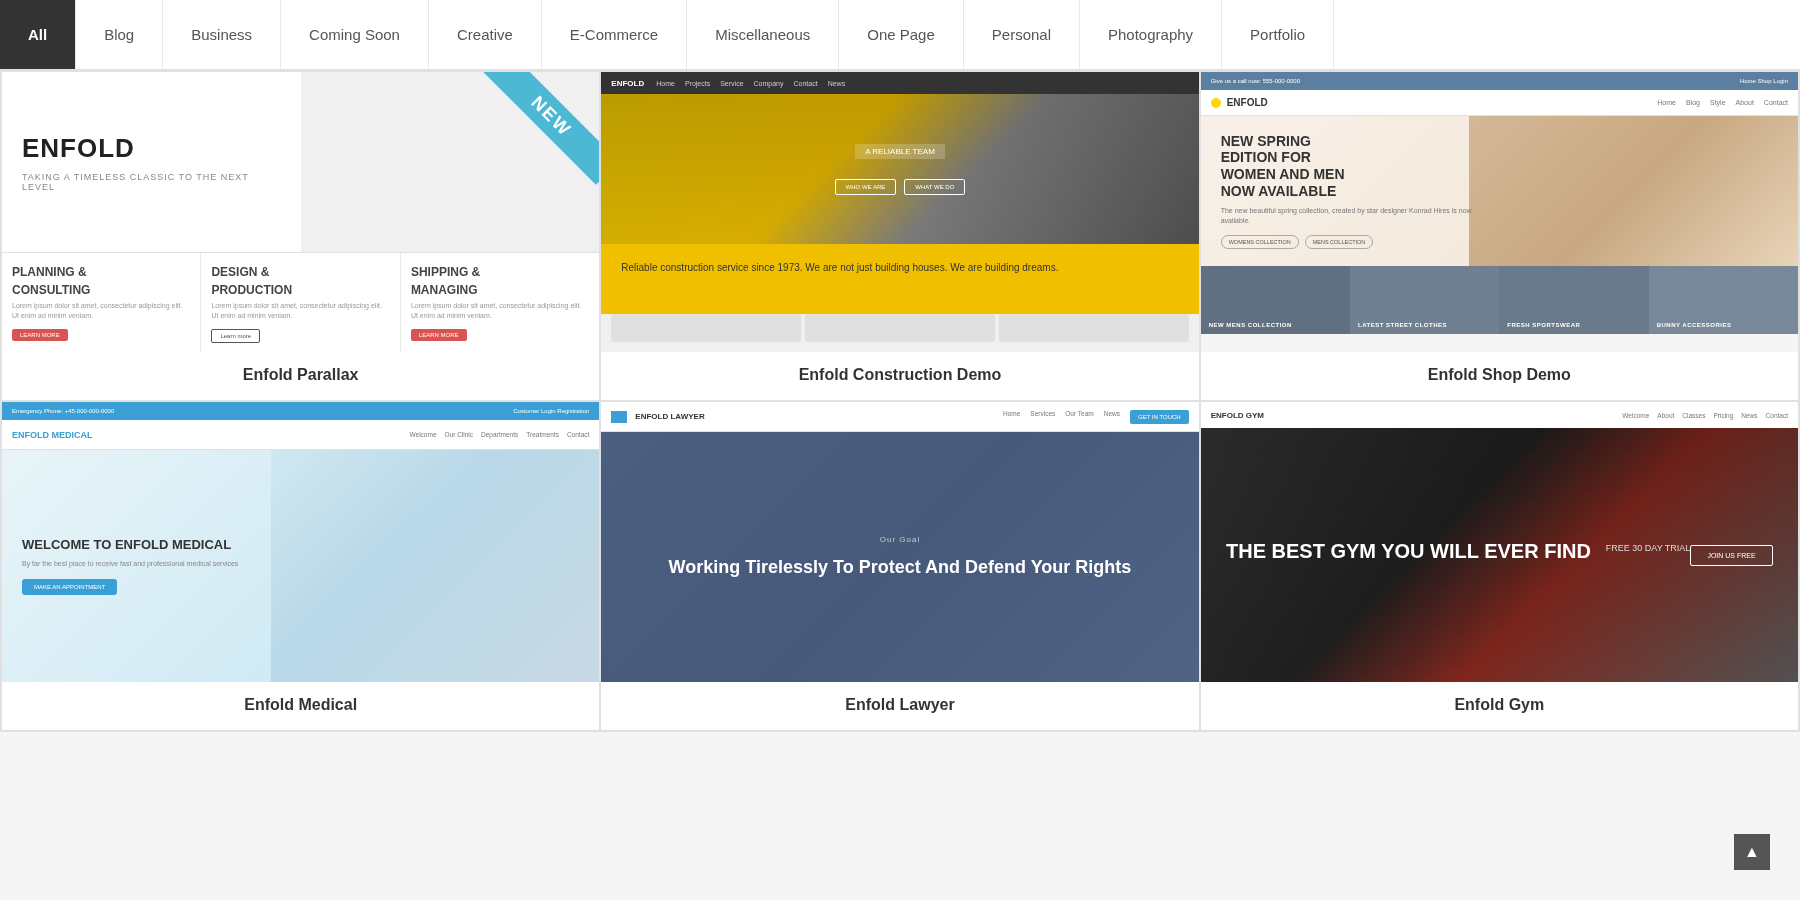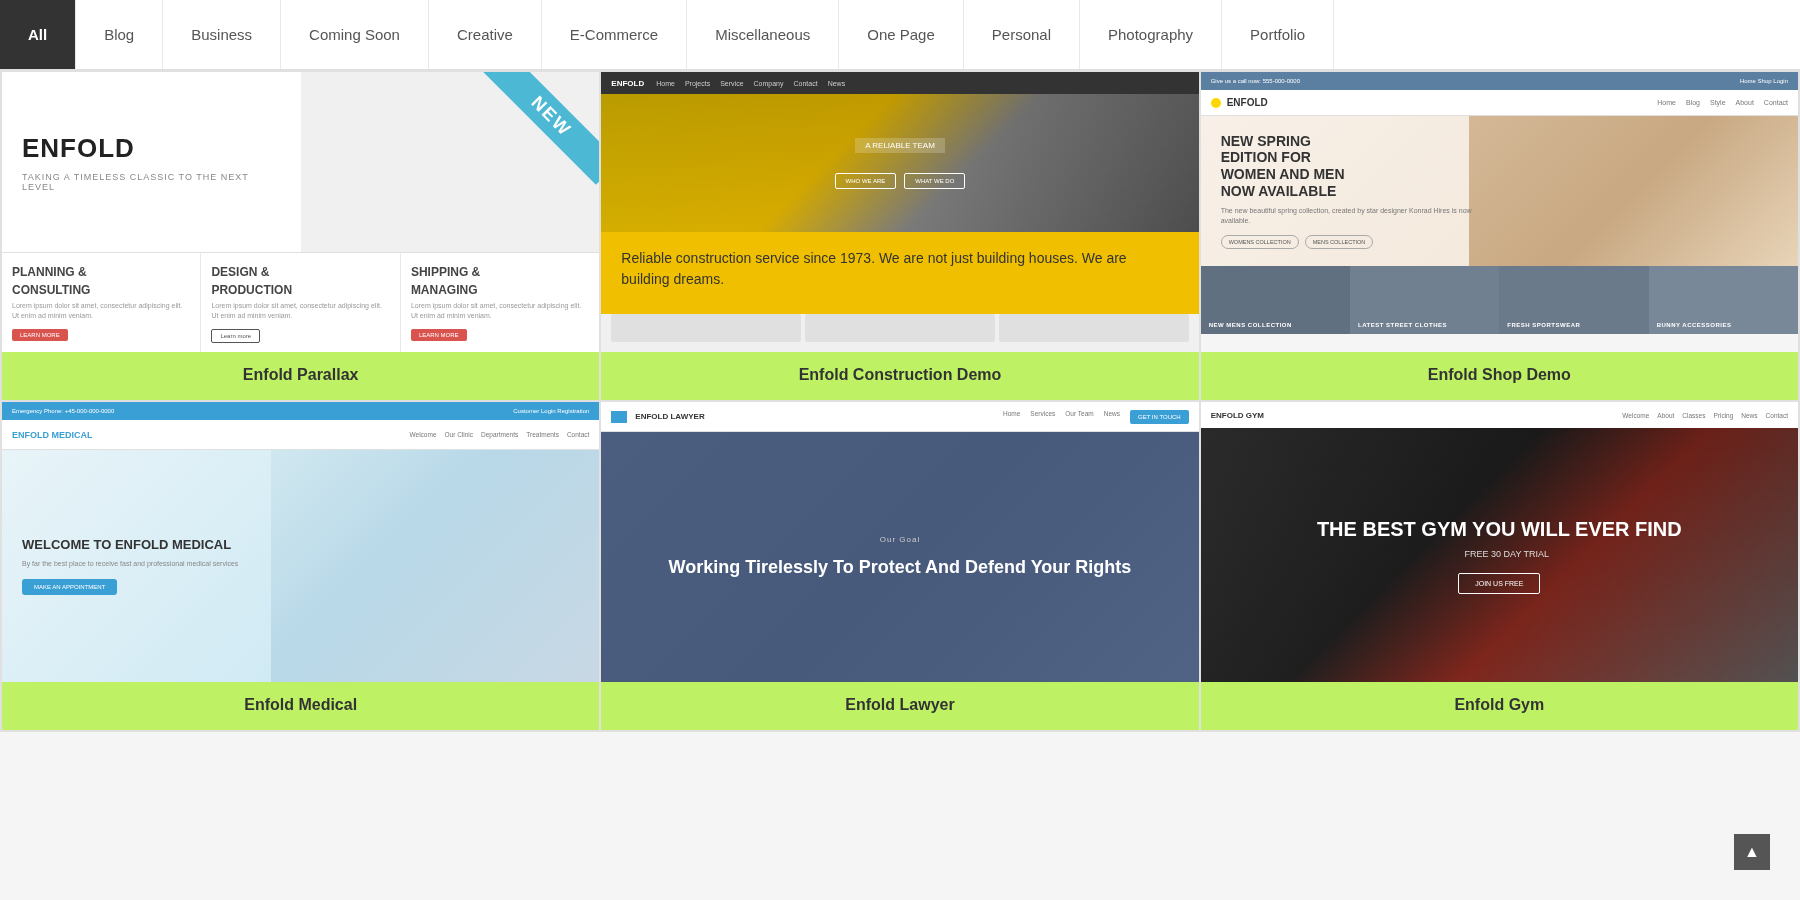--- a/index.html
+++ b/index.html
@@ -33,21 +33,21 @@
 
     
     .demo-grid {
       display: grid;
       grid-template-columns: repeat(3, 1fr);
       gap: 2px;
       padding: 2px;
       background: #e0e0e0;
     }
     .demo-card {
-      background: #bef264;
+      background: #ffffff;
       overflow: hidden;
       cursor: pointer;
     }
     .card-thumb {
       width: 100%;
       height: 280px;
       position: relative;
       overflow: hidden;
     }
     .card-label {
@@ -234,21 +234,21 @@
       font-size: 6px;
       padding: 4px 10px;
       border-radius: 2px;
     }
     .construction-yellow {
       background: #f0c000;
       padding: 16px 20px;
       min-height: 70px;
     }
     .construction-yellow-text {
-      font-size: 14px;
+      font-size: 10px;
       color: #333;
       line-height: 1.5;
       margin-bottom: 8px;
     }
     .construction-services-title {
       text-align: center;
       font-size: 11px;
       font-weight: bold;
       color: #444;
       padding: 10px;
@@ -536,21 +536,21 @@
       display: flex;
       gap: 8px;
       font-size: 6.5px;
       color: #777;
       margin-left: auto;
     }
     .gym-hero {
       flex: 1;
       background: linear-gradient(rgba(0,0,0,0.5), rgba(0,0,0,0.4)), linear-gradient(135deg, #555 0%, #333 40%, #d44030 60%, #888 100%);
       display: flex;
-      flex-direction: column;
+      flex-direction: row;
       align-items: center;
       justify-content: center;
       padding: 30px 20px;
       min-height: 210px;
     }
     .gym-hero-title {
       font-size: 20px;
       font-weight: 900;
       color: #fff;
       text-align: center;

